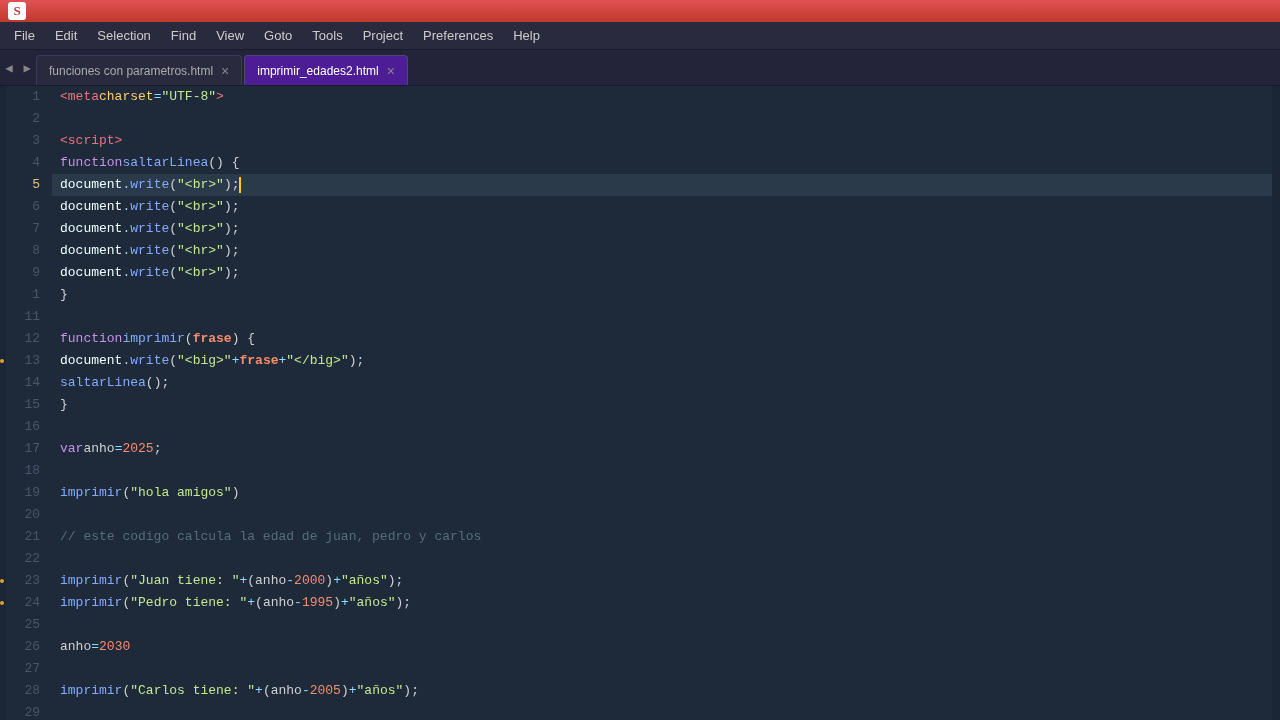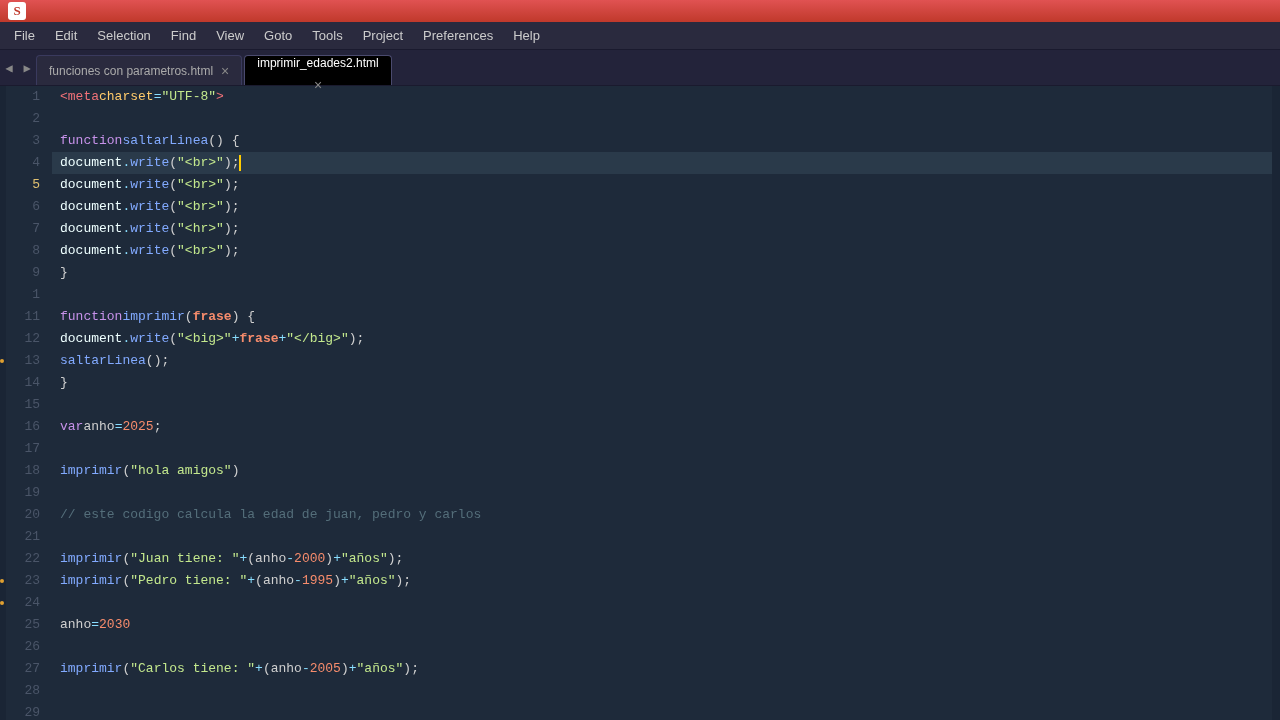--- a/index.html
+++ b/index.html
@@ -86,24 +86,23 @@
       color: #aaaaaa;
       background: #2a2a3e;
       border-radius: 4px 4px 0 0;
       border: 1px solid #3a3a5e;
       border-bottom: none;
       cursor: pointer;
       margin-right: 2px;
       gap: 8px;
     }
     .tab.active {
-      background: #000000;
+      background: #4c1d95;
       color: #ffffff;
       border-color: #4a4a6e;
-      flex-direction: column;
     }
     .tab-close {
       color: #888;
       font-size: 14px;
       cursor: pointer;
       line-height: 1;
     }
 
     
     #editor-wrapper {
@@ -269,20 +268,21 @@
       <span class="line-num">24</span>
       <span class="line-num">25</span>
       <span class="line-num">26</span>
       <span class="line-num">27</span>
       <span class="line-num">28</span>
       <span class="line-num">29</span>
     </div>
   <div id="code-area">
       <div class="code-line"><span class="tag">&lt;meta</span> <span class="attr">charset</span><span class="op">=</span><span class="str">"UTF-8"</span><span class="tag">&gt;</span></div>
       <div class="code-line"></div>
+      <div class="code-line"><span class="tag">&lt;script&gt;</span></div>
       <div class="code-line">    <span class="kw">function</span> <span class="fn">saltarLinea</span><span class="plain">() {</span></div>
       <div class="code-line highlighted">        <span class="obj">document</span><span class="punc">.</span><span class="method">write</span><span class="plain">(</span><span class="str">"&lt;br&gt;"</span><span class="plain">);</span><span class="cursor"></span></div>
       <div class="code-line">        <span class="obj">document</span><span class="punc">.</span><span class="method">write</span><span class="plain">(</span><span class="str">"&lt;br&gt;"</span><span class="plain">);</span></div>
       <div class="code-line">        <span class="obj">document</span><span class="punc">.</span><span class="method">write</span><span class="plain">(</span><span class="str">"&lt;br&gt;"</span><span class="plain">);</span></div>
       <div class="code-line">        <span class="obj">document</span><span class="punc">.</span><span class="method">write</span><span class="plain">(</span><span class="str">"&lt;hr&gt;"</span><span class="plain">);</span></div>
       <div class="code-line">        <span class="obj">document</span><span class="punc">.</span><span class="method">write</span><span class="plain">(</span><span class="str">"&lt;br&gt;"</span><span class="plain">);</span></div>
       <div class="code-line">    <span class="plain">}</span></div>
       <div class="code-line"></div>
       <div class="code-line">    <span class="kw">function</span> <span class="fn">imprimir</span><span class="plain">(</span><span class="param">frase</span><span class="plain">) {</span></div>
       <div class="code-line">        <span class="obj">document</span><span class="punc">.</span><span class="method">write</span><span class="plain">(</span><span class="str">"&lt;big&gt;"</span> <span class="op">+</span> <span class="param">frase</span> <span class="op">+</span> <span class="str">"&lt;/big&gt;"</span><span class="plain">);</span></div>

